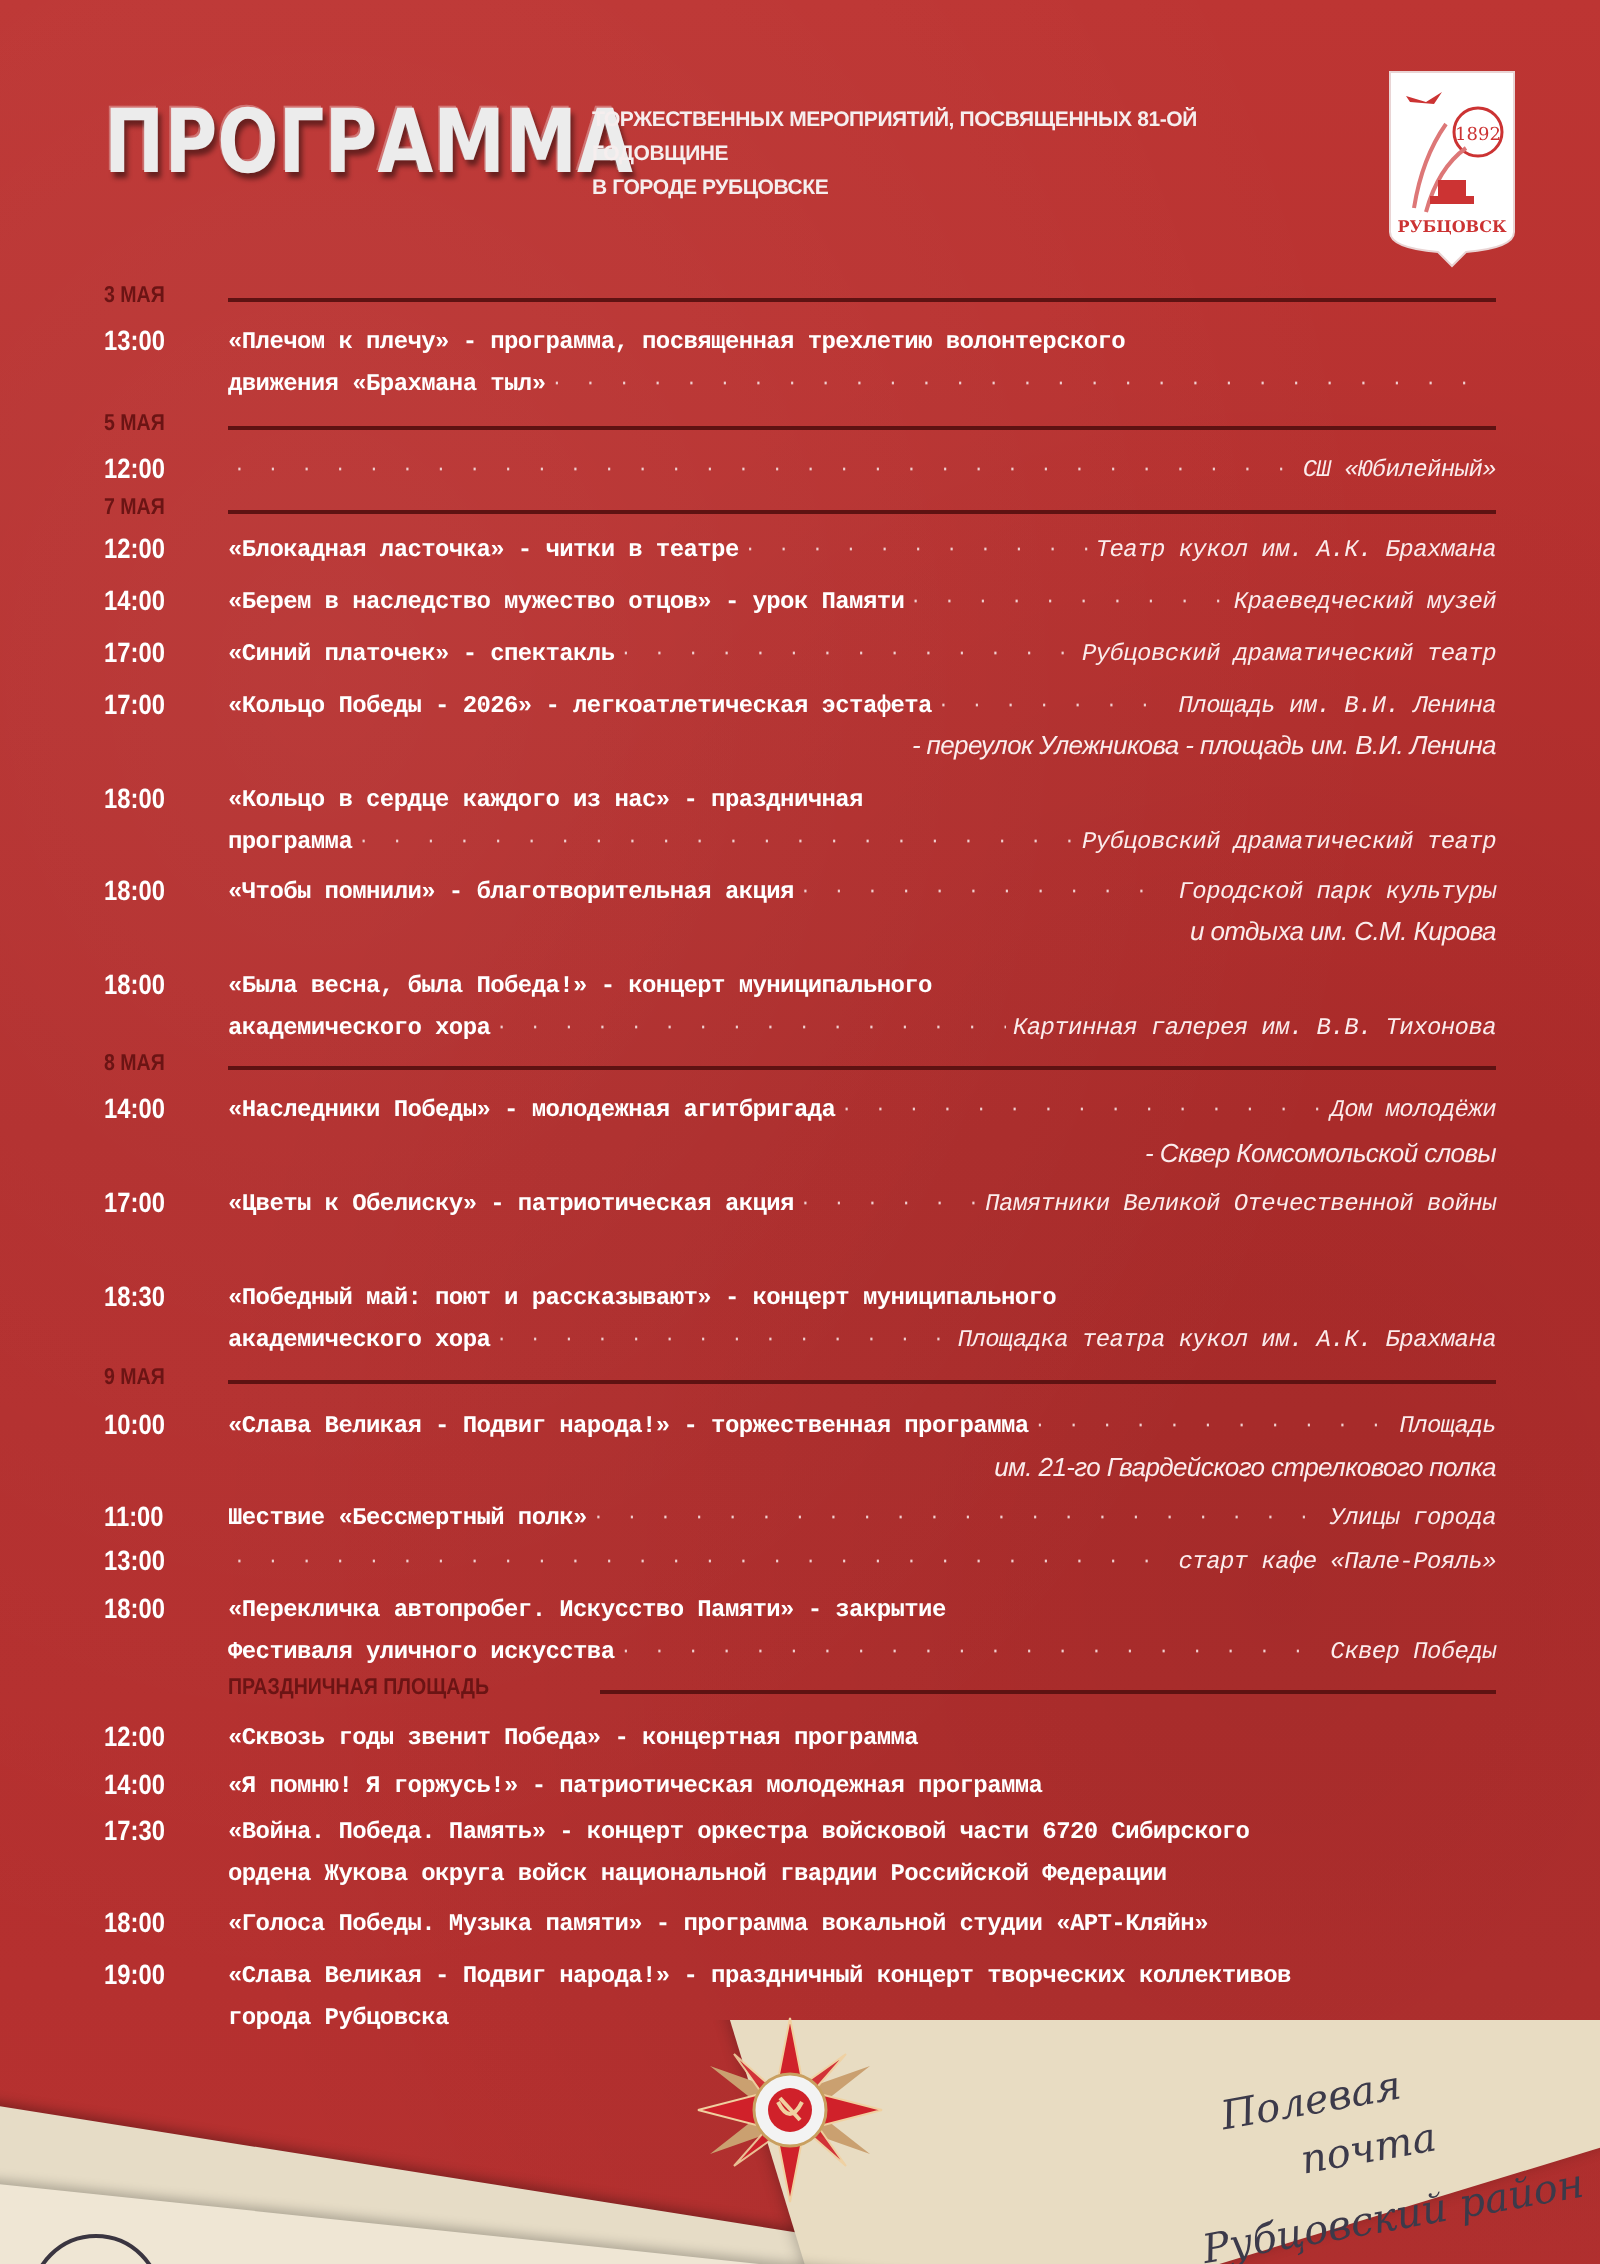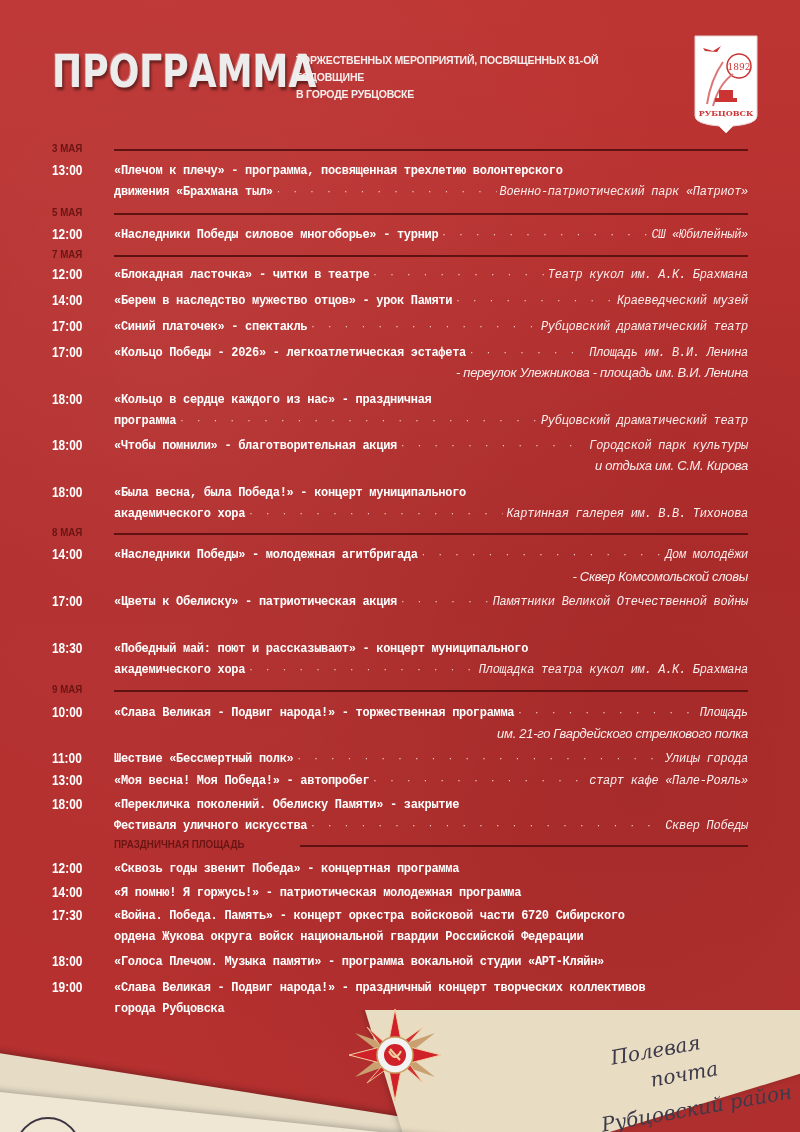--- a/index.html
+++ b/index.html
@@ -102,30 +102,28 @@
   <div class="day-label" style="top:142px">3 МАЯ</div>
   <div class="day-line" style="top:149px"></div>
   <div class="row" style="top:162px">
     <div class="time">13:00</div>
     <div class="ev-line" style="top:0">
         <span class="ev-title">«Плечом к плечу» - программа, посвященная трехлетию волонтерского</span>
       </div>
     <div class="ev-line" style="top:21px">
         <span class="ev-title">движения «Брахмана тыл»</span>
         <span class="dots"></span>
-        <span class="place">Военно-патриотический парк «Патриот»</span>
       </div>
   </div>
 
   <div class="day-label" style="top:206px">5 МАЯ</div>
   <div class="day-line" style="top:213px"></div>
   <div class="row" style="top:226px">
     <div class="time">12:00</div>
     <div class="ev-line" style="top:0">
-        <span class="ev-title">«Наследники Победы силовое многоборье» - турнир</span>
         <span class="dots"></span>
         <span class="place">СШ «Юбилейный»</span>
       </div>
   </div>
 
   <div class="day-label" style="top:248px">7 МАЯ</div>
   <div class="day-line" style="top:255px"></div>
   <div class="row" style="top:266px">
     <div class="time">12:00</div>
     <div class="ev-line" style="top:0">
@@ -237,29 +235,28 @@
     <div class="time">11:00</div>
     <div class="ev-line" style="top:0">
         <span class="ev-title">Шествие «Бессмертный полк»</span>
         <span class="dots"></span>
         <span class="place">Улицы города</span>
       </div>
   </div>
   <div class="row" style="top:772px">
     <div class="time">13:00</div>
     <div class="ev-line" style="top:0">
-        <span class="ev-title">«Моя весна! Моя Победа!» - автопробег</span>
         <span class="dots"></span>
         <span class="place">старт кафе «Пале-Рояль»</span>
       </div>
   </div>
   <div class="row" style="top:796px">
     <div class="time">18:00</div>
     <div class="ev-line" style="top:0">
-        <span class="ev-title">«Перекличка поколений. Обелиску Памяти» - закрытие</span>
+        <span class="ev-title">«Перекличка автопробег. Искусство Памяти» - закрытие</span>
       </div>
     <div class="ev-line" style="top:21px">
         <span class="ev-title">Фестиваля уличного искусства</span>
         <span class="dots"></span>
         <span class="place">Сквер Победы</span>
       </div>
   </div>
 
   <div class="day-label" style="top:838px; left:114px">ПРАЗДНИЧНАЯ ПЛОЩАДЬ</div>
   <div class="day-line" style="top:845px; left:300px"></div>
@@ -280,21 +277,21 @@
     <div class="ev-line" style="top:0">
         <span class="ev-title">«Война. Победа. Память» - концерт оркестра войсковой части 6720 Сибирского</span>
       </div>
     <div class="ev-line" style="top:21px">
         <span class="ev-title">ордена Жукова округа войск национальной гвардии Российской Федерации</span>
       </div>
   </div>
   <div class="row" style="top:953px">
     <div class="time">18:00</div>
     <div class="ev-line" style="top:0">
-        <span class="ev-title">«Голоса Плечом. Музыка памяти» - программа вокальной студии «АРТ-Кляйн»</span>
+        <span class="ev-title">«Голоса Победы. Музыка памяти» - программа вокальной студии «АРТ-Кляйн»</span>
       </div>
   </div>
   <div class="row" style="top:979px">
     <div class="time">19:00</div>
     <div class="ev-line" style="top:0">
         <span class="ev-title">«Слава Великая - Подвиг народа!» - праздничный концерт творческих коллективов</span>
       </div>
     <div class="ev-line" style="top:21px">
         <span class="ev-title">города Рубцовска</span>
       </div>

